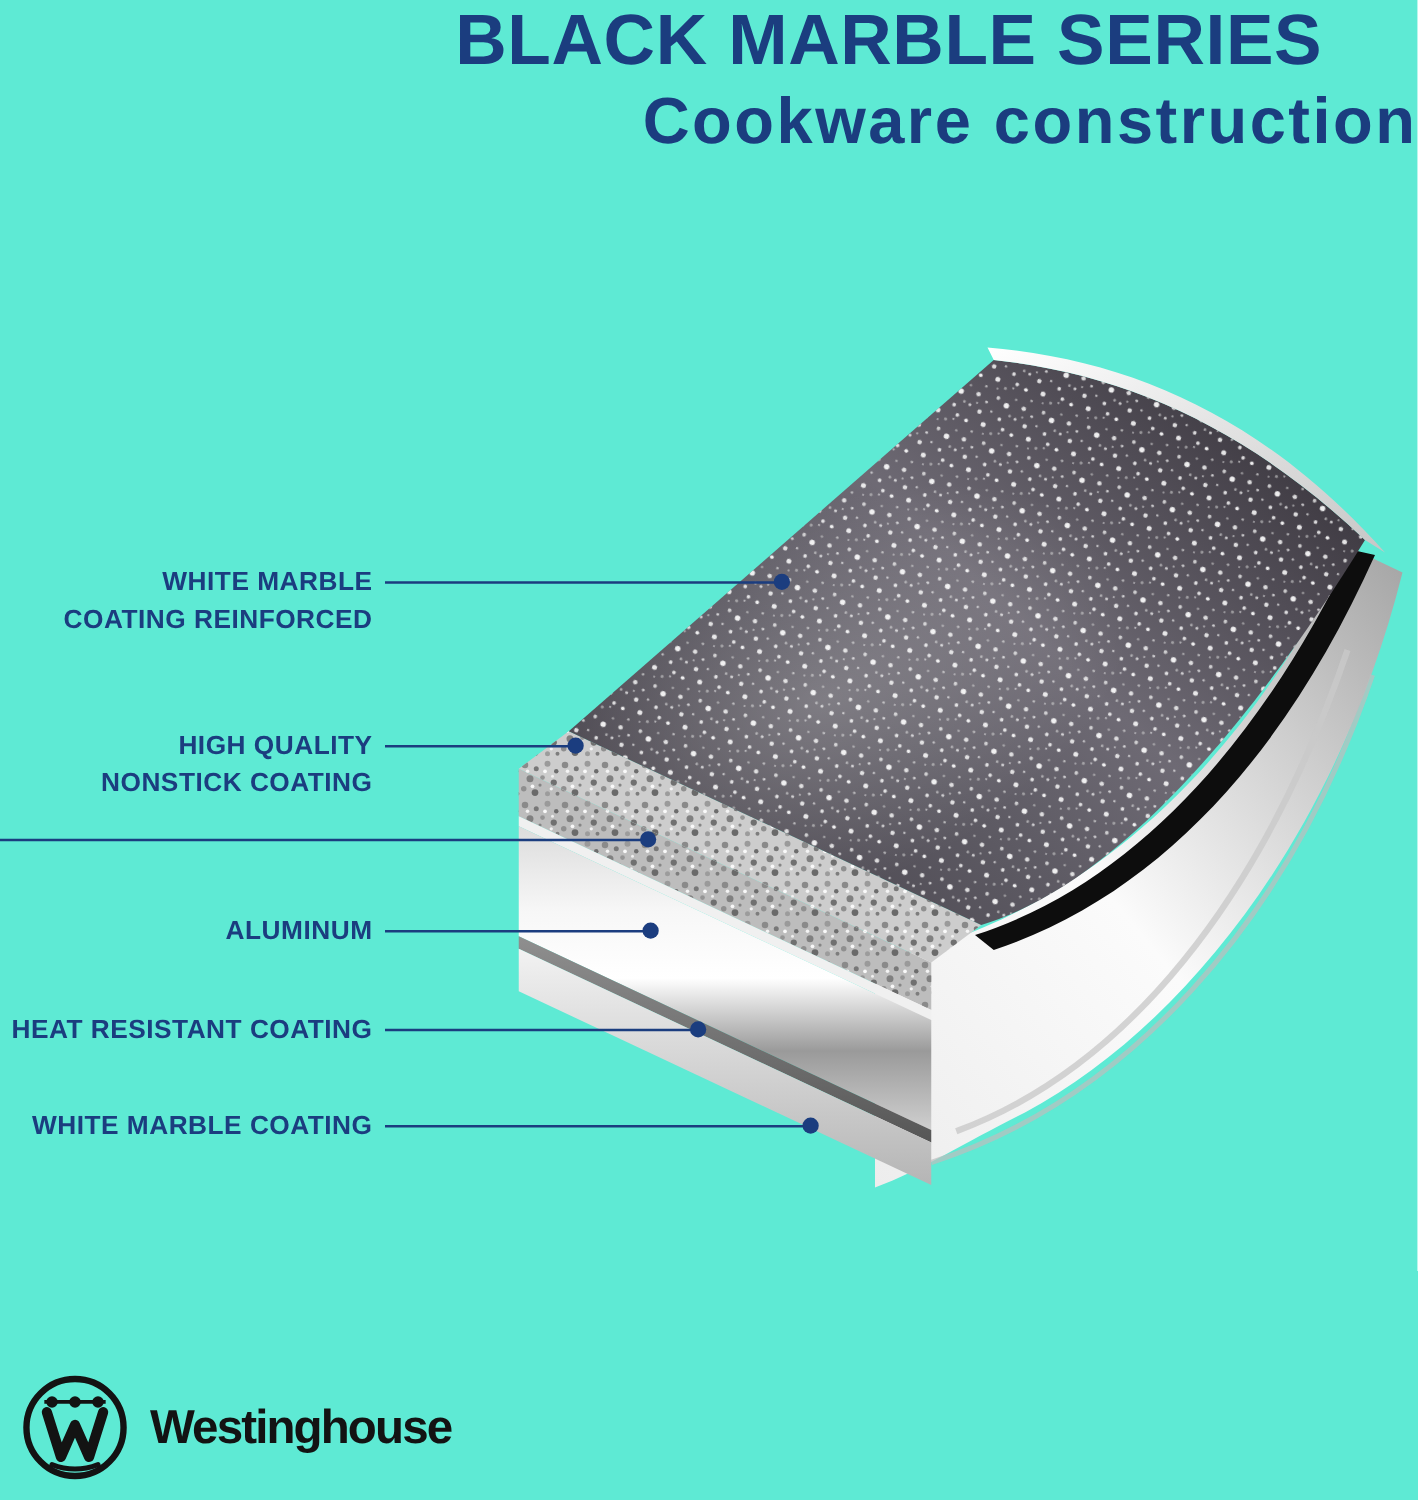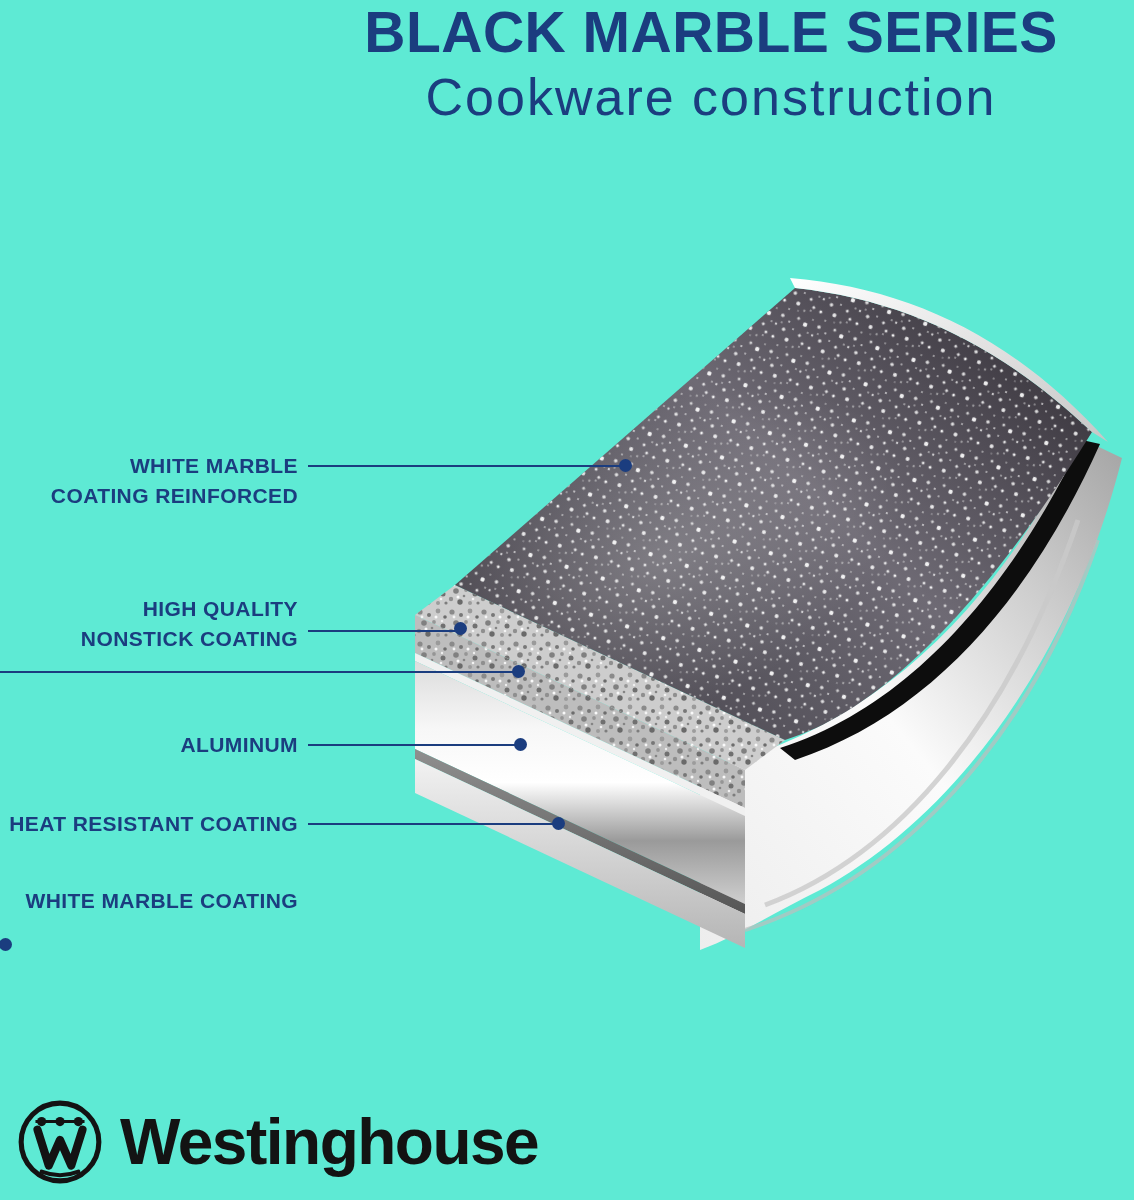--- a/index.html
+++ b/index.html
@@ -1,32 +1,32 @@
 <!DOCTYPE html>
 <html><head>
 <meta charset="utf-8">
 <style>
   html,body{margin:0;padding:0;background:#fff;}
   .page{position:relative;width:1134px;height:1200px;background:#5eead4;overflow:hidden;
         font-family:"Liberation Sans",sans-serif;}
   
   .title-block{position:absolute;top:2px;left:288px;width:846px;text-align:center;z-index:3;}
   .title{font-size:57px;font-weight:800;letter-spacing:.5px;color:#1b3d7f;line-height:60px;}
-  .subtitle{font-size:52px;font-weight:400;letter-spacing:2px;color:#1b3d7f;line-height:58px;margin-top:6px;}
+  .subtitle{font-size:52px;font-weight:700;letter-spacing:2px;color:#1b3d7f;line-height:58px;margin-top:6px;text-align:right;}
   
   .label-row{position:absolute;left:0;display:flex;align-items:flex-start;z-index:3;font-weight:bold;}
   .label-text{width:298px;text-align:right;padding-right:10px;font-size:21px;line-height:30px;
               color:#1b3d7f;letter-spacing:.4px;white-space:pre-line;}
   .leader{flex:1;height:2px;background:#1b3d7f;margin-top:14px;}
   .dot{width:13px;height:13px;border-radius:50%;background:#1b3d7f;margin-top:8px;flex:none;margin-left:-1px;}
   
   .art{position:absolute;top:0;left:0;z-index:1;}
   
   .brand{position:absolute;left:14px;top:1096px;display:flex;align-items:center;z-index:3;}
-  .wordmark{font-size:64px;font-weight:700;color:#131313;letter-spacing:-1.5px;margin-left:14px;}
+  .wordmark{font-size:38px;font-weight:700;color:#131313;letter-spacing:-1.5px;margin-left:14px;}
 </style>
 </head>
 <body>
 
 <div class="page">
 
   <svg class="art" width="1134" height="1200" viewBox="0 0 1134 1200">
     <defs>
       <linearGradient id="gAl" x1="0" y1="0" x2="0" y2="1">
         <stop offset="0" stop-color="#dcdcdc"></stop>
@@ -137,41 +137,41 @@
     <div class="title">BLACK MARBLE SERIES</div>
     <div class="subtitle">Cookware construction</div>
   </div>
 
   <div class="label-row" style="top:451px;width:632px;">
     <span class="label-text">WHITE MARBLE
 COATING REINFORCED</span>
     <span class="leader"></span>
     <span class="dot"></span>
   </div>
-  <div class="label-row" style="top:594px;width:467px;align-items:center;">
+  <div class="label-row" style="top:582px;width:467px;">
     <span class="label-text">HIGH QUALITY
 NONSTICK COATING</span>
     <span class="leader"></span>
     <span class="dot"></span>
   </div>
   <div class="label-row" style="top:657px;width:525px;">
     <span class="leader"></span>
     <span class="dot"></span>
   </div>
   <div class="label-row" style="top:809px;width:565px;">
     <span class="label-text">HEAT RESISTANT COATING</span>
     <span class="leader"></span>
     <span class="dot"></span>
   </div>
   <div class="label-row" style="top:730px;width:527px;">
     <span class="label-text">ALUMINUM</span>
     <span class="leader"></span>
     <span class="dot"></span>
   </div>
-  <div class="label-row" style="top:886px;width:655px;flex-direction:column;">
+  <div class="label-row" style="top:886px;width:655px;">
     <span class="label-text">WHITE MARBLE COATING</span>
     <span class="leader"></span>
     <span class="dot"></span>
   </div>
 
   <div class="brand">
     <svg width="92" height="92" viewBox="0 0 90 90">
       <circle cx="45" cy="45" r="38" fill="none" stroke="#131313" stroke-width="5"></circle>
       <line x1="21" y1="25" x2="69" y2="25" stroke="#131313" stroke-width="3"></line>
       <circle cx="27" cy="25" r="4.5" fill="#131313"></circle>

